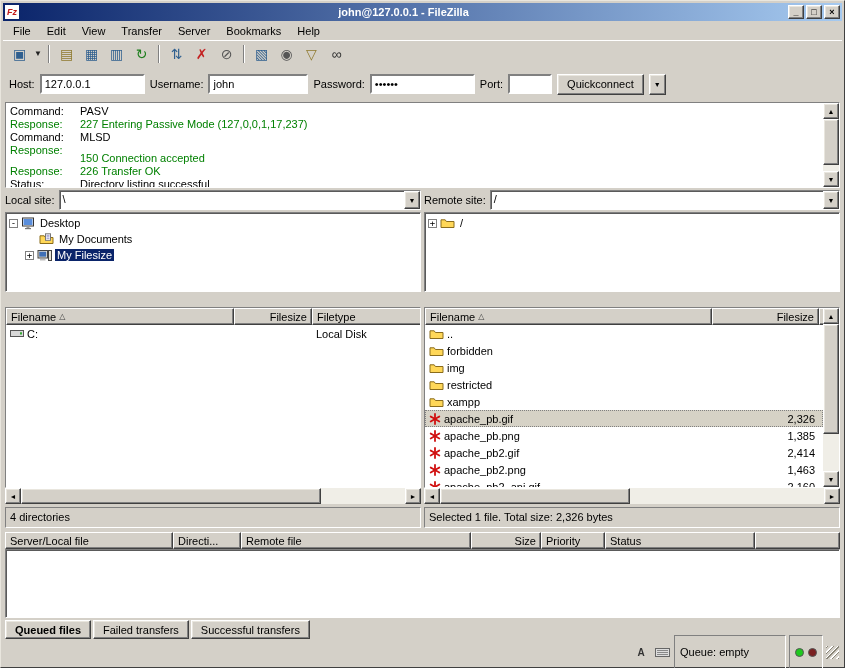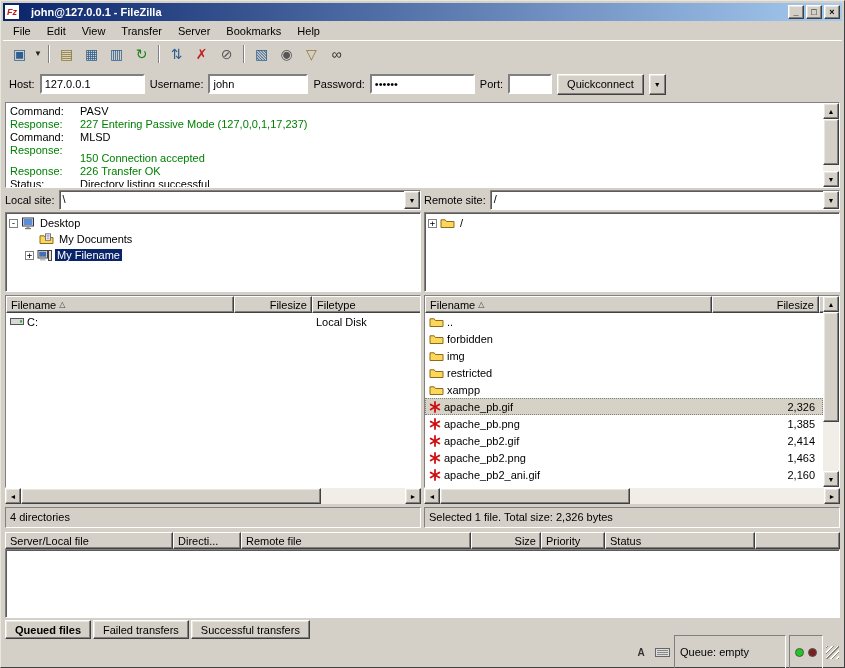--- a/index.html
+++ b/index.html
@@ -2,21 +2,21 @@
 <html><head>
 <meta charset="utf-8">
 <style>
   *{box-sizing:border-box;margin:0;padding:0;font-family:"Liberation Sans",sans-serif;}
   html,body{width:845px;height:668px;overflow:hidden;background:#d4d0c8;}
   .win{width:845px;height:668px;background:#d4d0c8;border:1px solid #404040;border-top-color:#e9e6de;border-left-color:#e9e6de;padding:2px;display:flex;flex-direction:column;}
   .up{border:1px solid;border-color:#ffffff #404040 #404040 #ffffff;box-shadow:inset -1px -1px 0 #808080,inset 1px 1px 0 #e9e6de;background:#d4d0c8;}
   .down{border:1px solid;border-color:#808080 #ffffff #ffffff #808080;box-shadow:inset 1px 1px 0 #5a5a5a;background:#fff;}
   .down2{border:1px solid;border-color:#808080 #ffffff #ffffff #808080;}
   
-  .titlebar{height:18px;flex:none;display:flex;align-items:center;gap:12px;padding:8px 2px;color:#fff;font-size:11px;font-weight:bold;}
+  .titlebar{height:18px;flex:none;display:flex;align-items:center;gap:0;padding:8px 2px;color:#fff;font-size:11px;font-weight:bold;text-align:center;}
   .app-icon{width:14px;height:14px;background:#fff;color:#c01818;font-size:9px;font-weight:bold;font-style:italic;display:flex;align-items:center;justify-content:center;flex:none;}
   .title-text{flex:1;white-space:nowrap;overflow:hidden;}
   .tb-btns{display:flex;gap:2px;flex:none;}
   .tb-btn{width:16px;height:14px;font-size:9px;font-weight:bold;color:#000;display:flex;align-items:center;justify-content:center;line-height:1;}
   
   .menubar{height:19px;flex:none;display:flex;align-items:center;padding-left:2px;}
   .menu-item{font-size:11px;padding:2px 8px;color:#000;}
   .toolbar{height:26px;flex:none;display:flex;align-items:center;padding-left:4px;border-top:1px solid #fff;}
   .tool-btn{width:25px;height:22px;display:flex;align-items:center;justify-content:center;font-size:14px;}
   .tool-btn.narrow{width:12px;font-size:8px;}
@@ -45,21 +45,21 @@
   .site-row{height:24px;flex:none;display:flex;align-items:center;gap:4px;}
   .combo{flex:1;height:20px;display:flex;align-items:stretch;}
   .combo-text{flex:1;font-size:11px;padding:2px 3px;white-space:nowrap;overflow:hidden;}
   .combo-btn{width:16px;font-size:7px;display:flex;align-items:center;justify-content:center;}
   .tree{height:80px;flex:none;overflow:hidden;padding-top:2px;}
   .tree-row{height:16px;display:flex;align-items:center;gap:3px;font-size:11px;white-space:nowrap;}
   .expand{width:9px;height:9px;flex:none;border:1px solid #808080;background:#fff;font-size:9px;line-height:7px;text-align:center;font-family:"DejaVu Sans Mono",monospace;}
   .expand-sp{width:11px;flex:none;}
   .ticon,.ficon{display:inline-flex;align-items:center;flex:none;}
   .tlabel{padding:0 2px;}
-  .filelist{flex:1;margin-top:3px;display:flex;min-height:0;overflow:hidden;}
+  .filelist{flex:1;margin-top:15px;display:flex;min-height:0;overflow:hidden;}
   .fl-left{flex:1;display:flex;flex-direction:column;min-width:0;overflow:hidden;}
   .list-header{height:17px;flex:none;display:flex;background:#d4d0c8;overflow:hidden;}
   .col-h{height:17px;flex:none;font-size:11px;padding:1px 4px;display:flex;align-items:center;gap:3px;white-space:nowrap;overflow:hidden;border:1px solid;border-color:#ffffff #404040 #404040 #ffffff;box-shadow:inset -1px -1px 0 #808080;background:#d4d0c8;}
   .col-h.right{justify-content:flex-end;}
   .col-h.fill{flex:1;}
   .sort{font-size:8px;color:#444;}
   .list-body{flex:1;overflow:hidden;background:#fff;}
   .file-row{height:17px;display:flex;align-items:center;font-size:11px;white-space:nowrap;}
   .file-row.sel{background:#d6d2c6;outline:1px dotted #808080;outline-offset:-1px;}
   .cell{flex:none;padding:0 4px;display:flex;align-items:center;gap:3px;overflow:hidden;}
@@ -209,21 +209,21 @@
           <div class="tree-row" style="padding-left: 19px;">
             <span class="expand">+</span>
             <span class="ticon">
               <svg width="15" height="13" viewBox="0 0 15 13">
                 <rect x="1" y="1.5" width="9.5" height="7.5" fill="#e8e4d8" stroke="#444"></rect>
                 <rect x="2.2" y="2.7" width="7" height="5" fill="#3f6fb5"></rect>
                 <rect x="11.5" y="1.5" width="3" height="10" fill="#e8e4d8" stroke="#444"></rect>
                 <rect x="3" y="10" width="5.5" height="1.5" fill="#bbb"></rect>
               </svg>
             </span>
-            <span class="tlabel" style="background: rgb(10, 36, 106); color: rgb(255, 255, 255);">My Filename</span>
+            <span class="tlabel" style="background: rgb(10, 36, 106); color: rgb(255, 255, 255);">My Filesize</span>
           </div>
         </div>
       <div class="filelist down">
         <div class="fl-left">
           <div class="list-header" id="local-cols">
               <span class="col-h" style="width: 228px;">
                 <span>Filename</span>
                 <span class="sort">△</span>
               </span>
               <span class="col-h right" style="width: 78px;">

